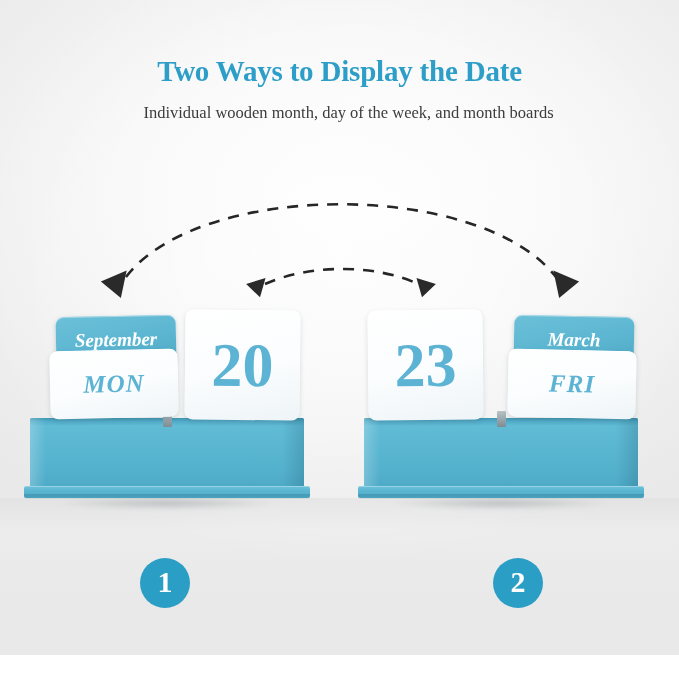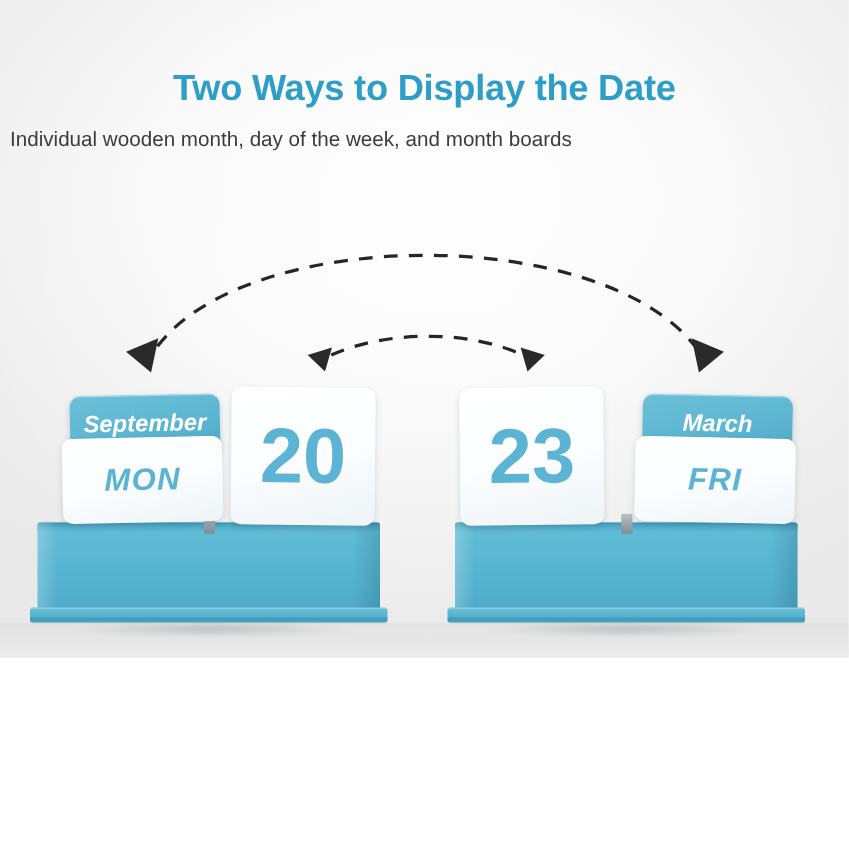--- a/index.html
+++ b/index.html
@@ -10,25 +10,26 @@
   body {
     width: 679px;
     height: 679px;
     font-family: "Liberation Sans", sans-serif;
     overflow: hidden;
   }
 
   #stage {
     position: relative;
     width: 679px;
-    height: 526px;
+    height: 655px;
     background:
       radial-gradient(ellipse 520px 360px at 52% 30%, #fdfdfd 0%, #f7f7f7 45%, #eeeeee 78%, #e9e9e9 100%),
       linear-gradient(180deg, #f2f2f2 0%, #fafafa 40%, #f4f4f4 72%, #ededed 100%);
     overflow: hidden;
+    font-family: Liberation Serif, serif;
   }
 
   
   #floor {
     position: absolute;
     left: 0;
     right: 0;
     top: 498px;
     height: 181px;
     background: linear-gradient(180deg, rgba(222,222,222,0.55) 0%, rgba(245,245,245,0.25) 18%, rgba(250,250,250,0.0) 55%);
@@ -49,23 +50,24 @@
     top: 55px;
     text-align: center;
     font-size: 29px;
     font-weight: bold;
     letter-spacing: -0.2px;
     color: #2d9ec7;
     white-space: nowrap;
   }
   #subtitle {
     position: absolute;
-    left: 8px;
+    left: 18px;
     right: 0;
     top: 103px;
+    text-align: center;
     font-size: 16.5px;
     font-weight: normal;
     color: #3c3c3c;
     white-space: nowrap;
   }
 
   
   #arrows {
     position: absolute;
     left: 0;

